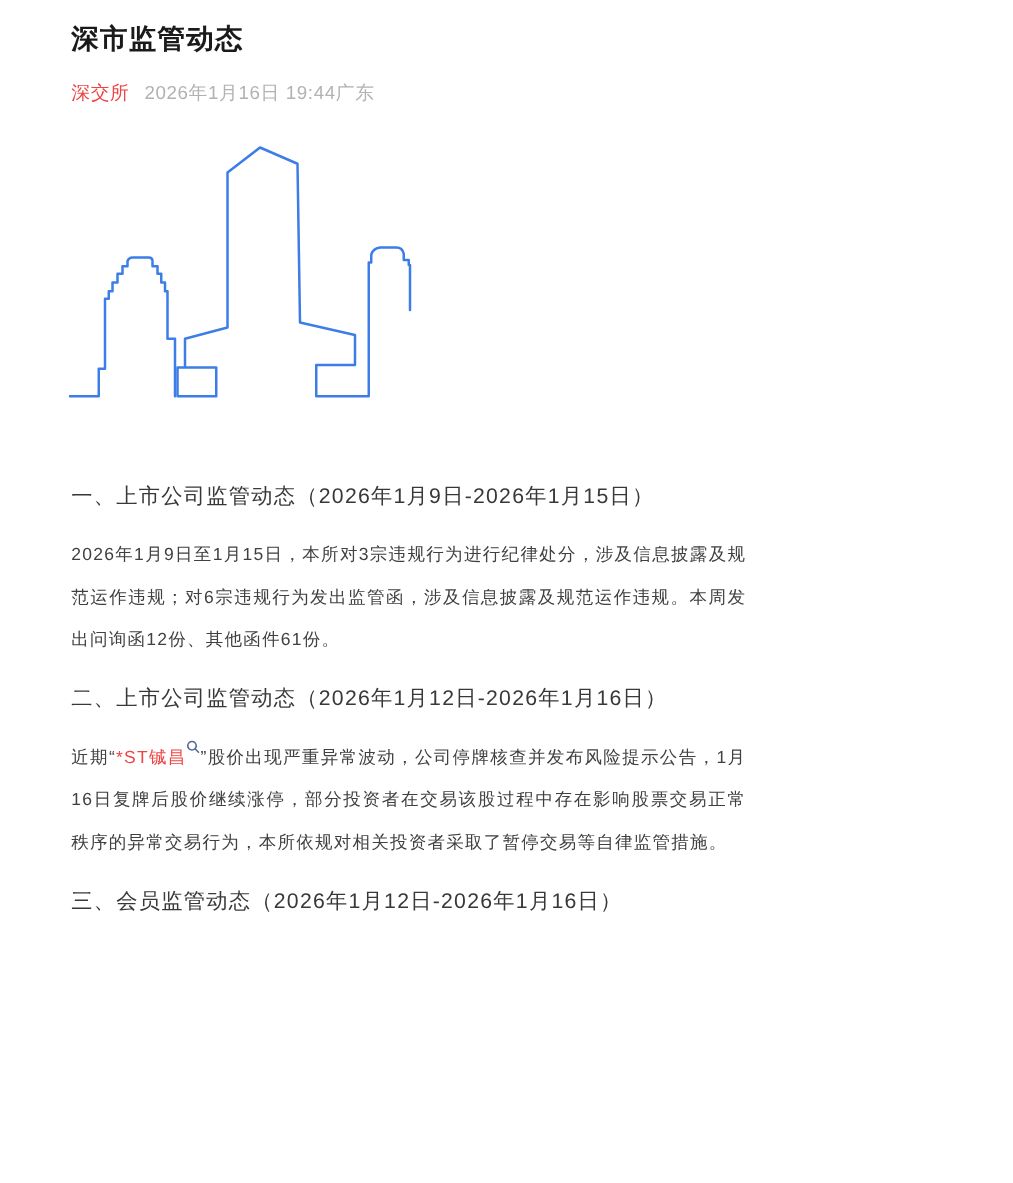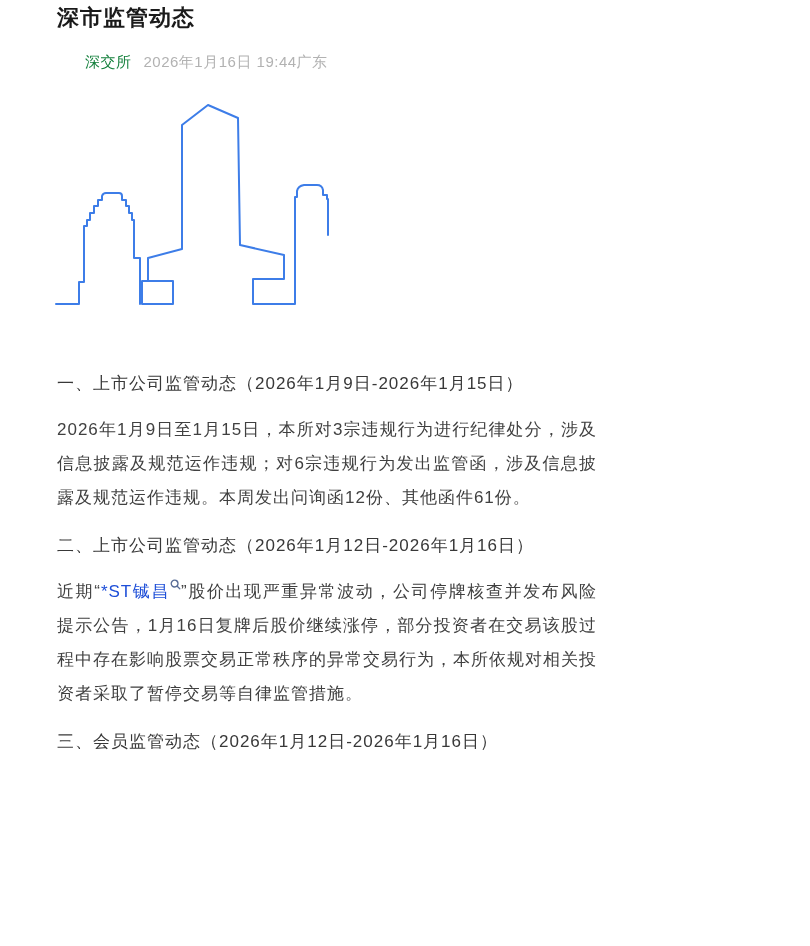--- a/index.html
+++ b/index.html
@@ -9,43 +9,42 @@
   }
   body {
     width: 810px;
     height: 946px;
     overflow: hidden;
     font-family: "Liberation Sans", sans-serif;
   }
   .page {
     box-sizing: border-box;
     width: 654px;
-    padding: 3px 57px 0 57px;
+    padding: 16px 57px 0 57px;
   }
   .article-title {
     margin: 0;
     font-size: 22px;
     line-height: 30px;
     font-weight: 700;
     color: #1a1a1a;
     letter-spacing: 1px;
   }
   .byline {
     margin-top: 19px;
     font-size: 15px;
     line-height: 20px;
     letter-spacing: 0.5px;
     white-space: nowrap;
   }
   .byline .author {
-    color: #15803d;
+    color: #ef4444;
     text-decoration: none;
     cursor: pointer;
     margin-right: 12px;
-    margin-left: 28px;
   }
   .byline .meta {
     color: #b2b2b2;
   }
   .byline .loc {
     margin-left: 0;
   }
   .illustration {
     margin-top: 16px;
     margin-left: -7px;
@@ -63,29 +62,29 @@
     line-height: 26px;
     font-weight: 400;
     color: #383838;
     letter-spacing: 1px;
   }
   .section-heading.first {
     margin-top: 58px;
   }
   .body-para {
     margin: 16px 0;
-    font-size: 17px;
+    font-size: 14px;
     line-height: 34px;
     color: #404040;
     letter-spacing: 1px;
     text-align: justify;
     word-break: break-all;
   }
   .stock-link {
-    color: #1d4ed8;
+    color: #ef4444;
     text-decoration: none;
     cursor: pointer;
     white-space: nowrap;
   }
   .mag-sup {
     display: inline-block;
     vertical-align: 7px;
     line-height: 0;
   }
   .mag-sup svg {

